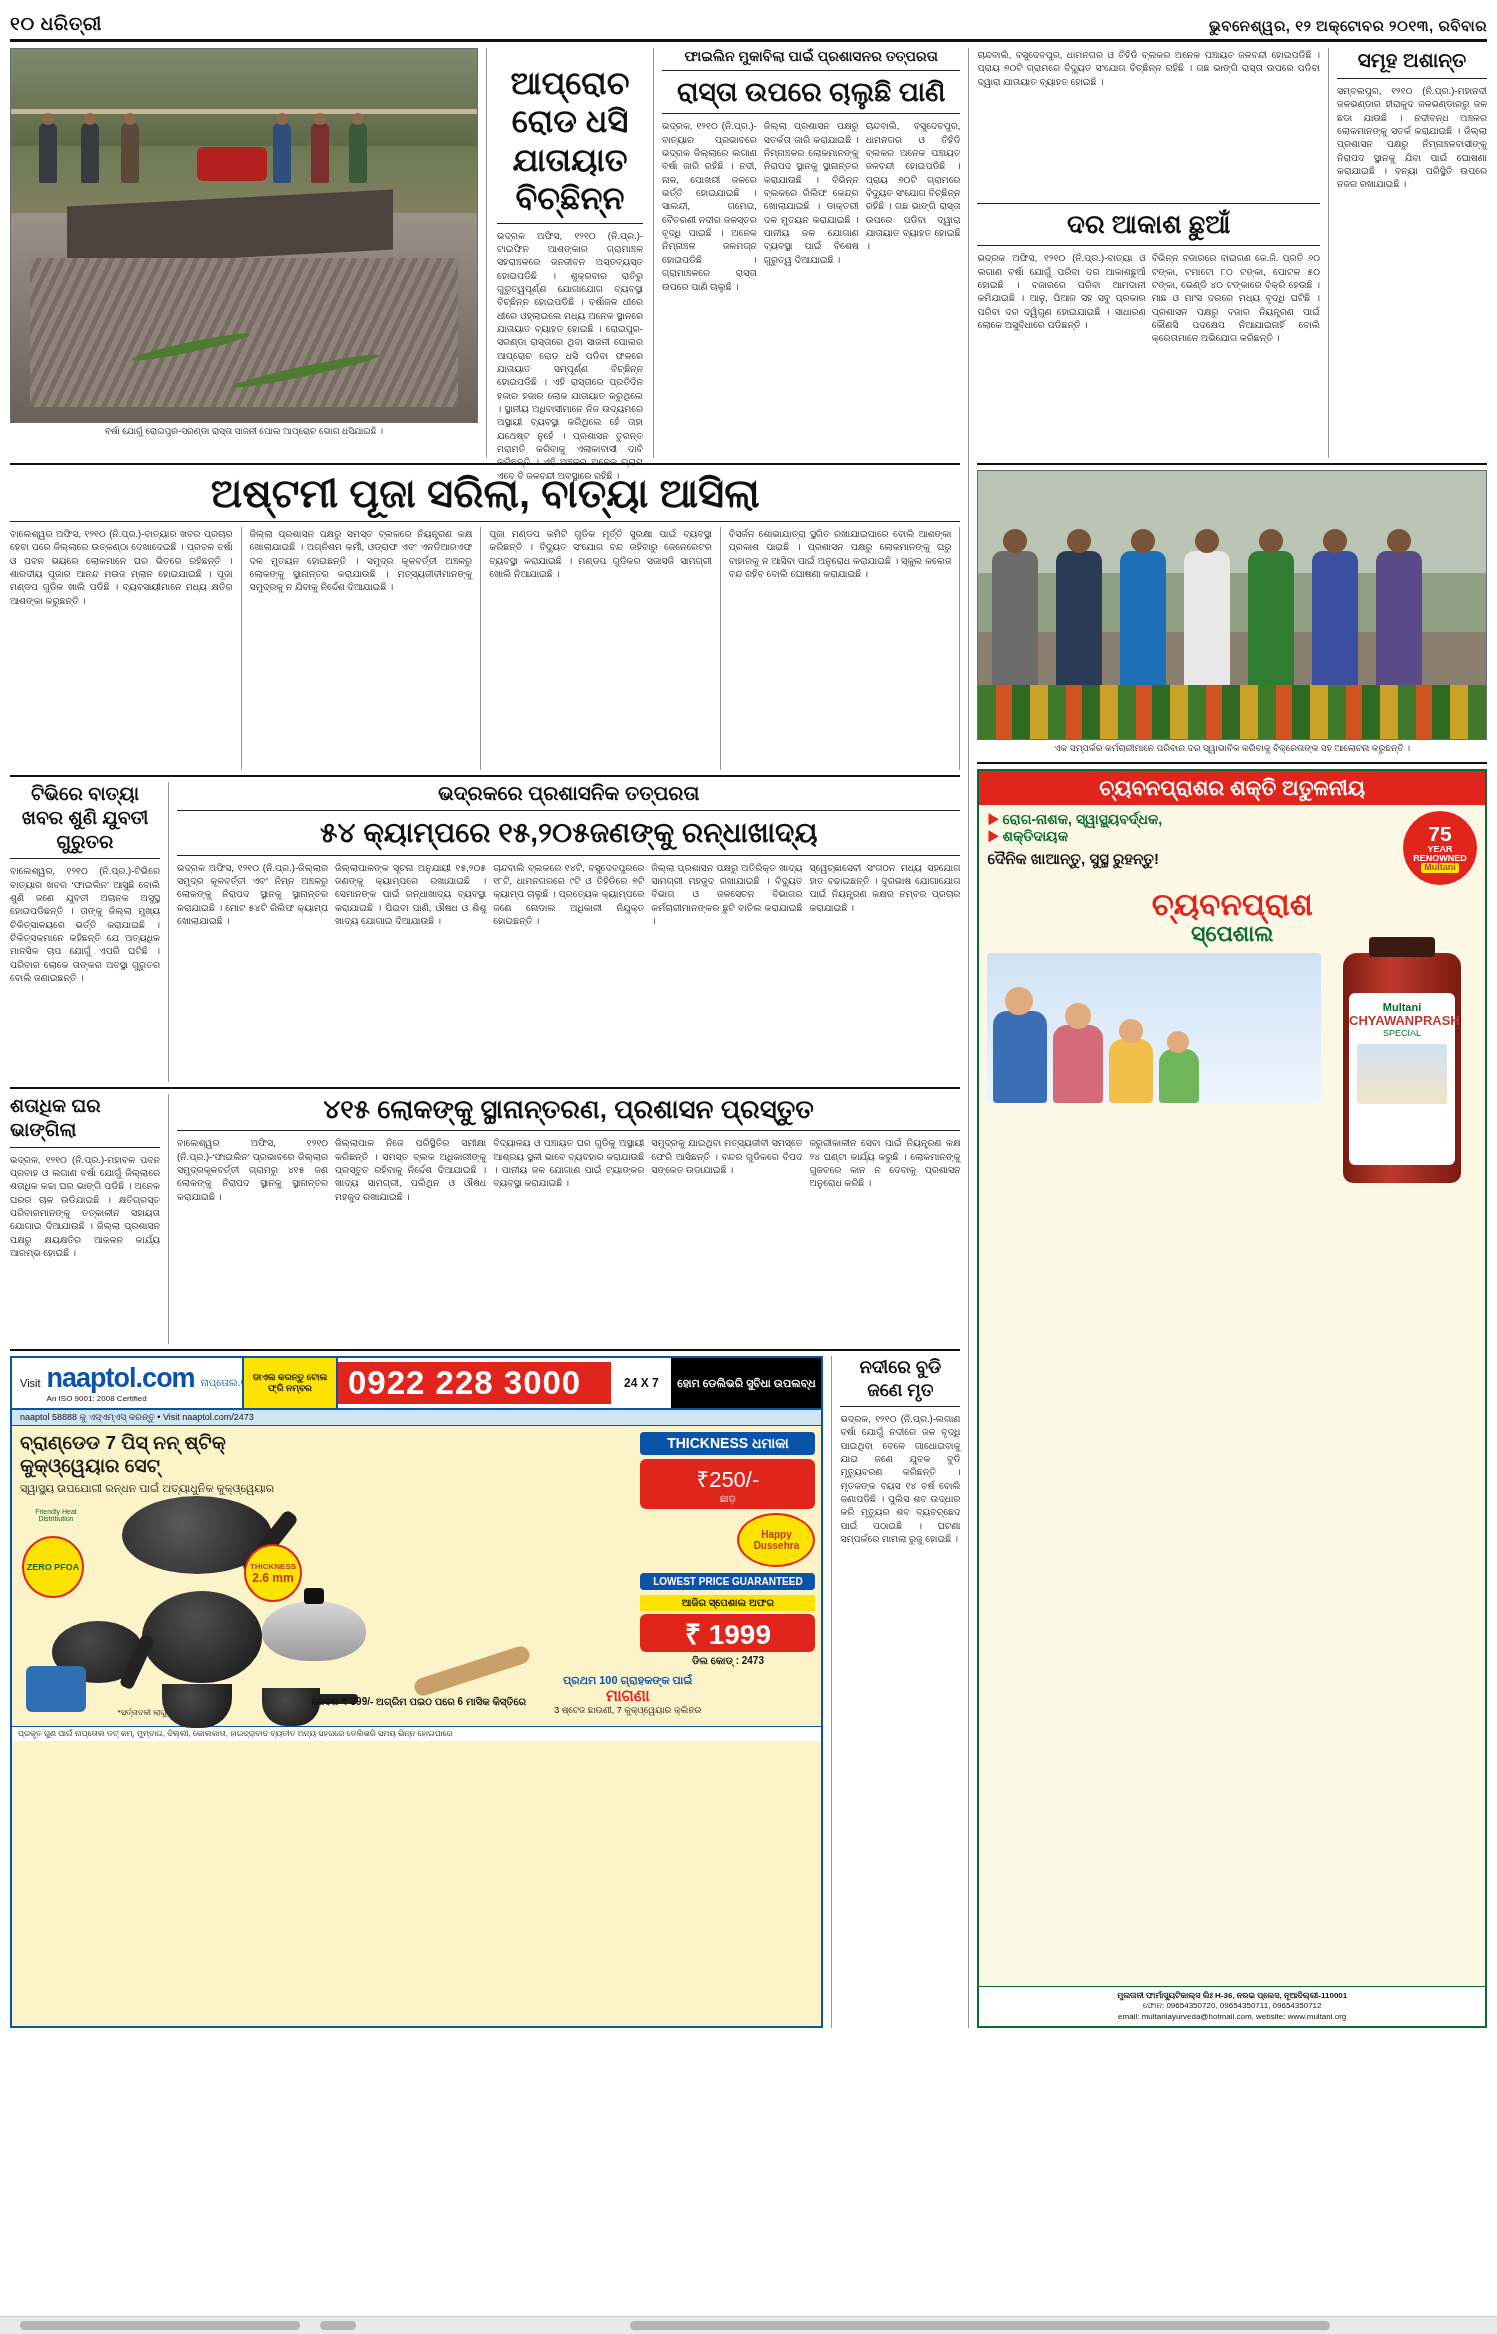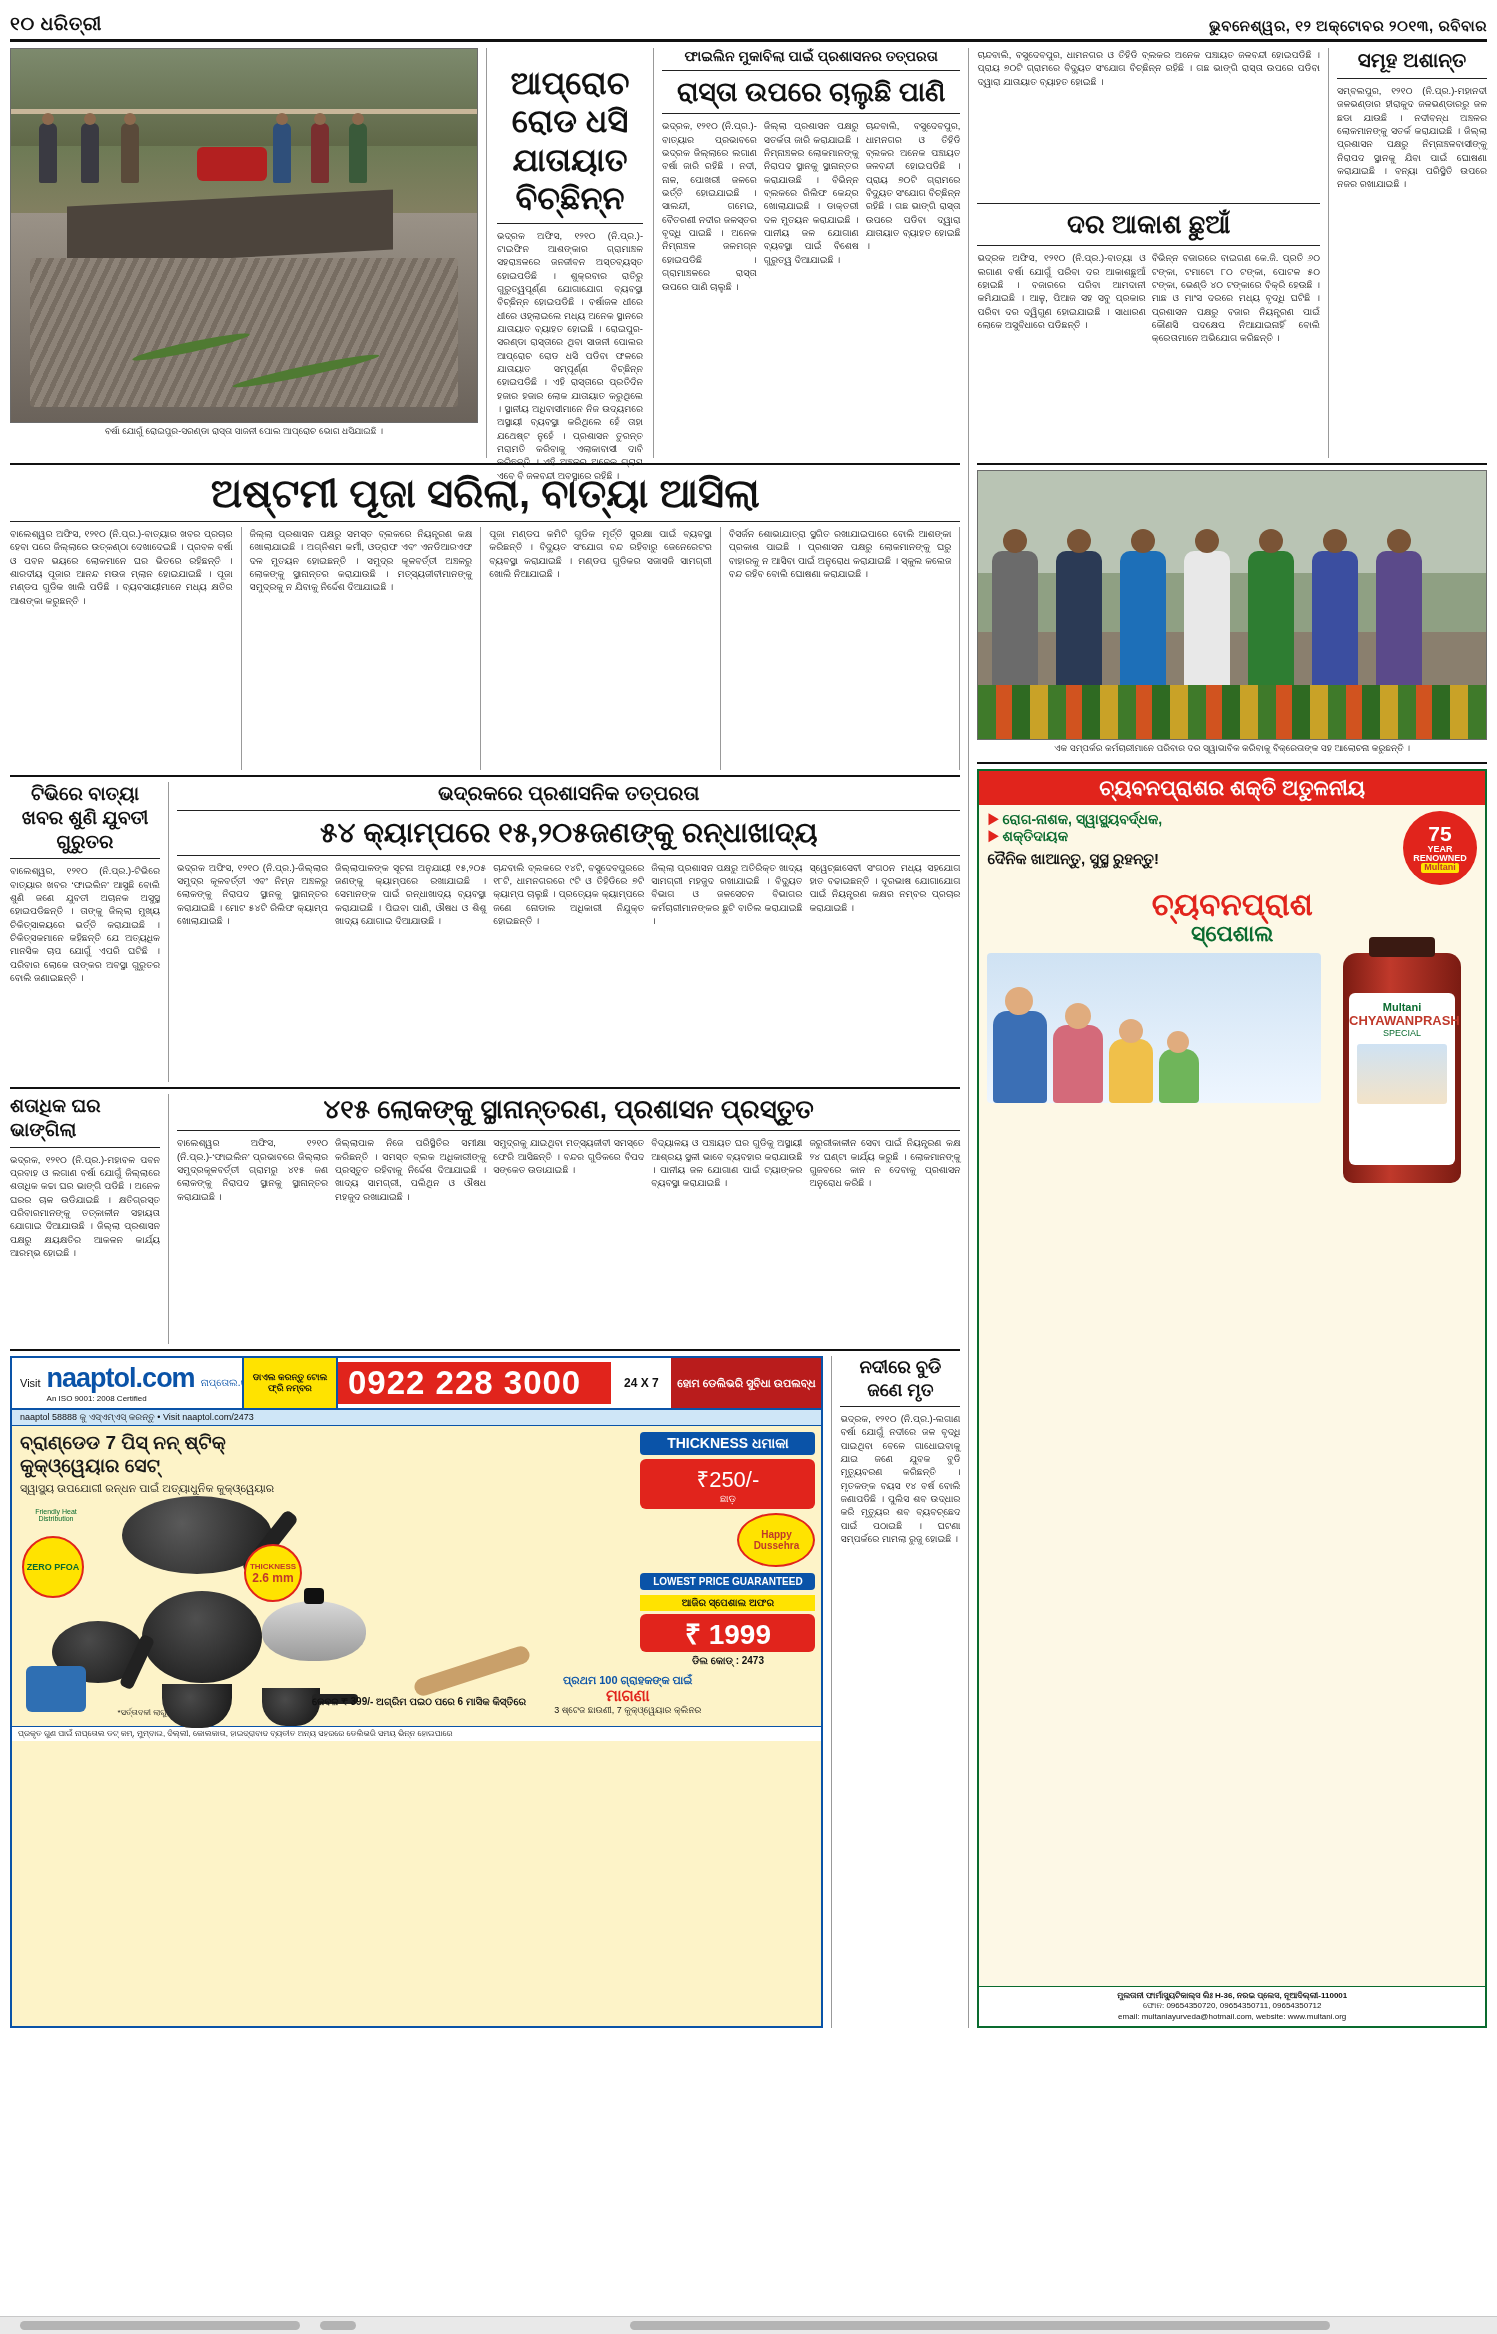--- a/index.html
+++ b/index.html
@@ -226,22 +226,22 @@
         </div>
 
         <div class="rule-v"></div>
 
         <div style="flex:1; display:flex; flex-direction:column;">
           <div class="hl-lg center" style="font-size:26px;">୪୧୫ ଲୋକଙ୍କୁ ସ୍ଥାନାନ୍ତରଣ, ପ୍ରଶାସନ ପ୍ରସ୍ତୁତ</div>
           <div class="rule-h"></div>
           <div style="display:flex; gap:7px; flex:1;">
             <div class="body-text" style="flex:1;">ବାଲେଶ୍ୱର ଅଫିସ, ୧୨୧୦ (ନି.ପ୍ର.)-‘ଫାଇଲିନ’ ପ୍ରଭାବରେ ଜିଲ୍ଲାର ସମୁଦ୍ରକୂଳବର୍ତ୍ତୀ ଗ୍ରାମରୁ ୪୧୫ ଜଣ ଲୋକଙ୍କୁ ନିରାପଦ ସ୍ଥାନକୁ ସ୍ଥାନାନ୍ତର କରାଯାଇଛି ।</div>
             <div class="body-text" style="flex:1;">ଜିଲ୍ଲାପାଳ ନିଜେ ପରିସ୍ଥିତିର ସମୀକ୍ଷା କରିଛନ୍ତି । ସମସ୍ତ ବ୍ଲକ ଅଧିକାରୀଙ୍କୁ ପ୍ରସ୍ତୁତ ରହିବାକୁ ନିର୍ଦ୍ଦେଶ ଦିଆଯାଇଛି । ଖାଦ୍ୟ ସାମଗ୍ରୀ, ପଲିଥିନ ଓ ଔଷଧ ମହଜୁଦ ରଖାଯାଇଛି ।</div>
+            <div class="body-text" style="flex:1;">ବିଦ୍ୟାଳୟ ଓ ପଞ୍ଚାୟତ ଘର ଗୁଡିକୁ ଅସ୍ଥାୟୀ ଆଶ୍ରୟ ସ୍ଥଳୀ ଭାବେ ବ୍ୟବହାର କରାଯାଉଛି । ପାନୀୟ ଜଳ ଯୋଗାଣ ପାଇଁ ଟ୍ୟାଙ୍କର ବ୍ୟବସ୍ଥା କରାଯାଇଛି ।</div>
             <div class="body-text" style="flex:1;">ସମୁଦ୍ରକୁ ଯାଇଥିବା ମତ୍ସ୍ୟଜୀବୀ ସମସ୍ତେ ଫେରି ଆସିଛନ୍ତି । ବନ୍ଦର ଗୁଡିକରେ ବିପଦ ସଙ୍କେତ ଉଡାଯାଇଛି ।</div>
-            <div class="body-text" style="flex:1;">ବିଦ୍ୟାଳୟ ଓ ପଞ୍ଚାୟତ ଘର ଗୁଡିକୁ ଅସ୍ଥାୟୀ ଆଶ୍ରୟ ସ୍ଥଳୀ ଭାବେ ବ୍ୟବହାର କରାଯାଉଛି । ପାନୀୟ ଜଳ ଯୋଗାଣ ପାଇଁ ଟ୍ୟାଙ୍କର ବ୍ୟବସ୍ଥା କରାଯାଇଛି ।</div>
             <div class="body-text" style="flex:1;">ଜରୁରୀକାଳୀନ ସେବା ପାଇଁ ନିୟନ୍ତ୍ରଣ କକ୍ଷ ୨୪ ଘଣ୍ଟା କାର୍ଯ୍ୟ କରୁଛି । ଲୋକମାନଙ୍କୁ ଗୁଜବରେ କାନ ନ ଦେବାକୁ ପ୍ରଶାସନ ଅନୁରୋଧ କରିଛି ।</div>
           </div>
         </div>
       </div>
 
       <div class="rule-h thick"></div>
 
       <div style="display:flex; gap:8px; flex:1;">
 
         <div class="ad-naaptol" style="flex:1;">
@@ -254,21 +254,21 @@
                 </div>
                 <div style="font-size:8px;">An ISO 9001: 2008 Certified</div>
               </div>
               <div style="font-size:10px; color:#0a53a8;">ନାପ୍‌ତୋଲ.କମ</div>
             </div>
             <div style="width:96px; background:#ffe300; border-left:2px solid #0a53a8; border-right:2px solid #0a53a8; height:100%; display:flex; align-items:center; justify-content:center; text-align:center; font-size:9px; font-weight:bold;">ଡାଏଲ କରନ୍ତୁ ଟୋଲ ଫ୍ରି ନମ୍ବର</div>
             <div style="flex:1; display:flex; flex-direction:column; justify-content:center;">
               <div class="phone-band">0922 228 3000</div>
             </div>
             <div style="width:60px; text-align:center; font-size:12px; font-weight:bold;">24 X 7</div>
-            <div style="width:150px; background:#b91c1c; color:#fff; height:100%; display:flex; align-items:center; justify-content:center; font-size:11px; font-weight:bold; text-align:right;">ହୋମ ଡେଲିଭରି ସୁବିଧା ଉପଲବ୍ଧ</div>
+            <div style="width:150px; background:#000000; color:#fff; height:100%; display:flex; align-items:center; justify-content:center; font-size:11px; font-weight:bold; text-align:right;">ହୋମ ଡେଲିଭରି ସୁବିଧା ଉପଲବ୍ଧ</div>
           </div>
 
           <div style="background:#cfe6f7; font-size:9px; padding:2px 8px; border-bottom:1px solid #0a53a8;">naaptol 58888 କୁ ଏସ୍‌ଏମ୍‌ଏସ୍ କରନ୍ତୁ • Visit naaptol.com/2473</div>
 
           <div style="position:relative; height:300px;">
             <div style="padding:6px 8px; width:300px;">
               <div style="font-size:19px; font-weight:bold; color:#1a1a1a; line-height:1.2;">ବ୍ରାଣ୍ଡେଡ 7 ପିସ୍ ନନ୍ ଷ୍ଟିକ୍ କୁକ୍‌ଓ୍ୱେୟାର ସେଟ୍</div>
               <div style="font-size:11px; margin-top:4px;">ସ୍ୱାସ୍ଥ୍ୟ ଉପଯୋଗୀ ରନ୍ଧନ ପାଇଁ ଅତ୍ୟାଧୁନିକ କୁକ୍‌ଓ୍ୱେୟାର</div>
             </div>
 

